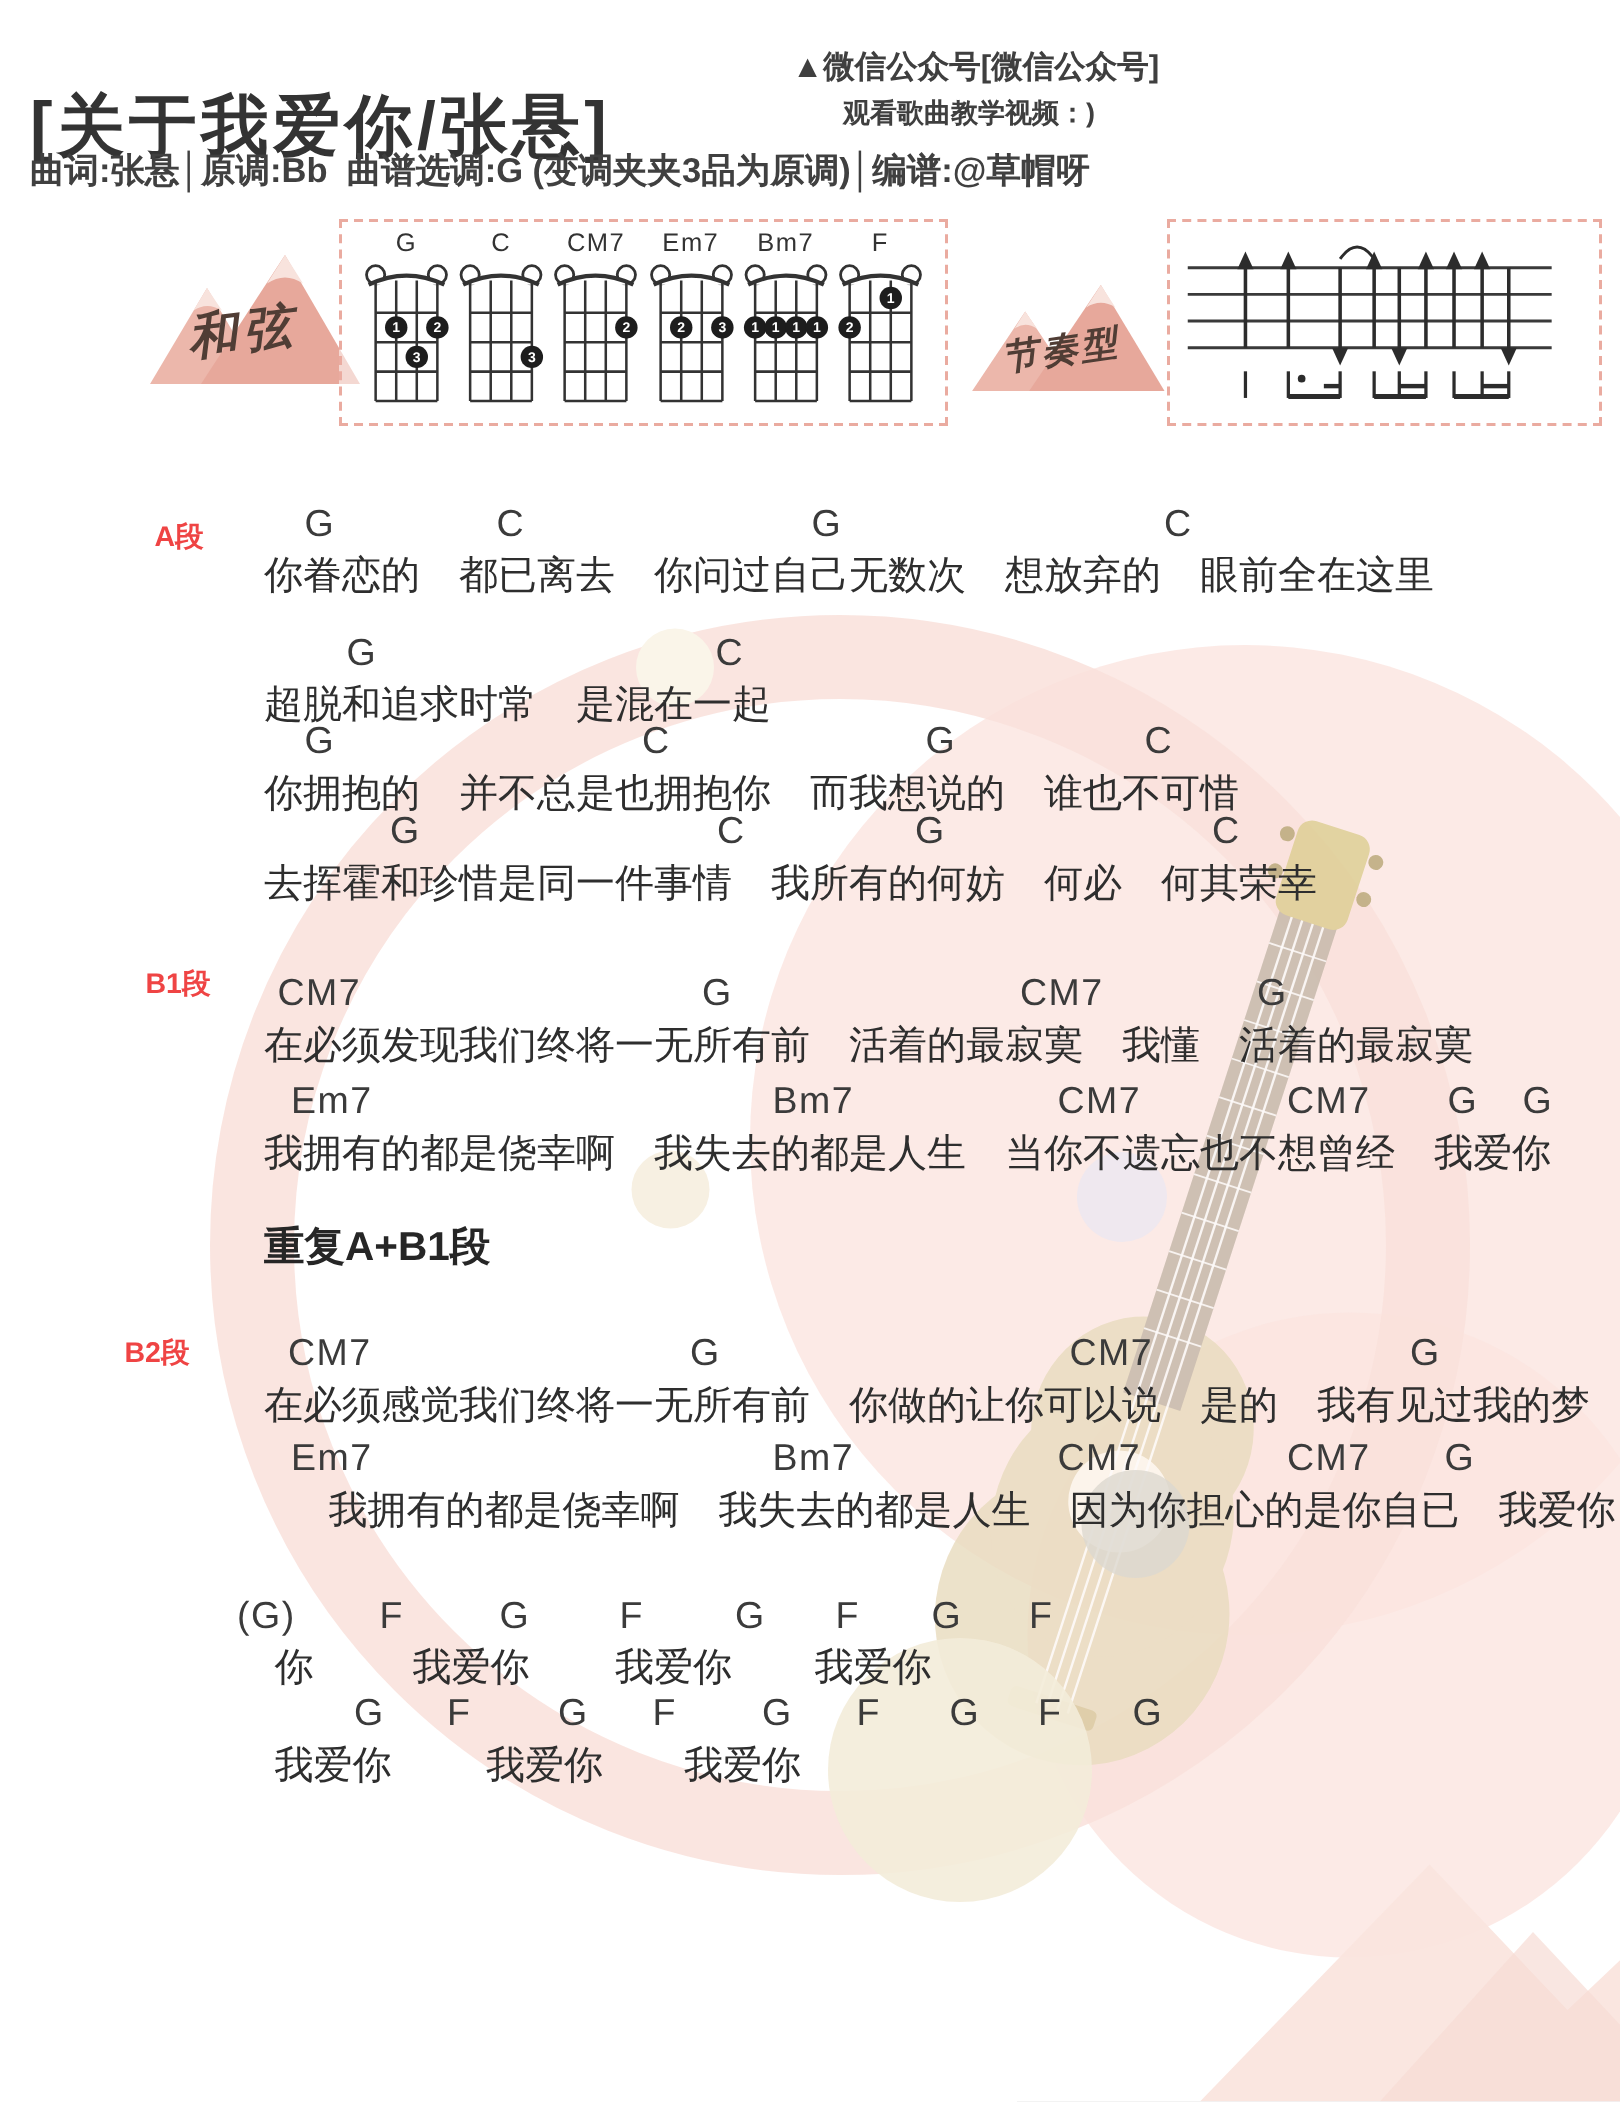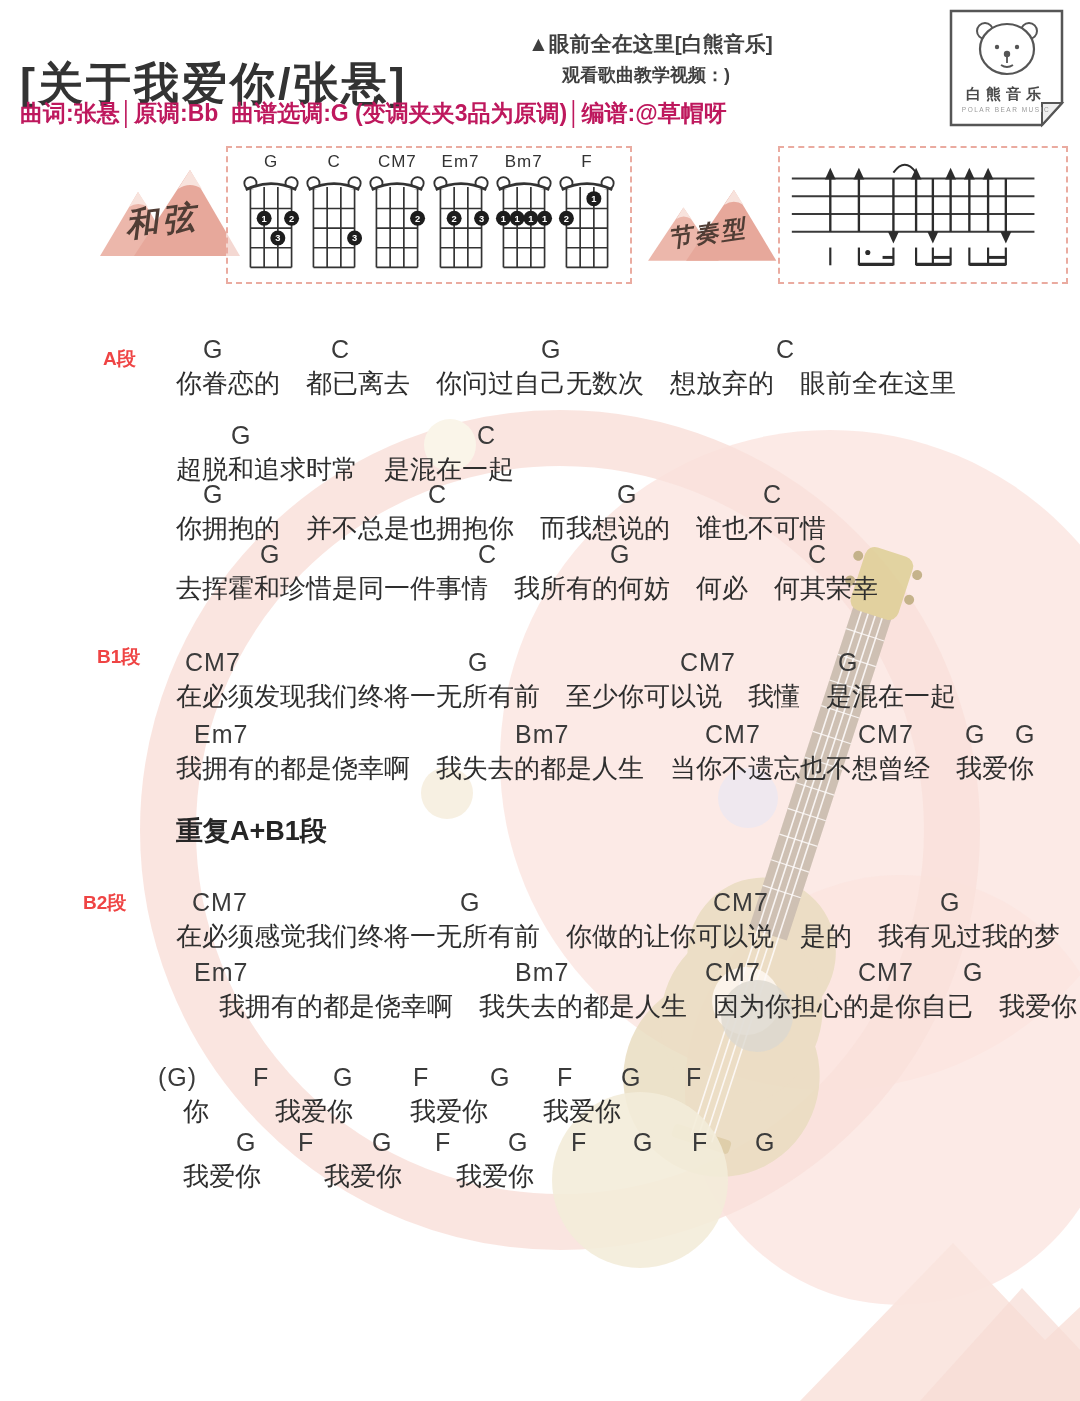--- a/index.html
+++ b/index.html
@@ -13,21 +13,21 @@
 
   
   .title{
     position:absolute;left:20px;top:22px;z-index:2;
     font-size:45px;font-weight:900;letter-spacing:3px;color:#333;
     white-space:pre;
     margin-top:32px;
   }
   .wechat1{position:absolute;left:528px;top:30px;z-index:2;font-size:21px;font-weight:600;color:#3f3f3f;white-space:pre;}
   .wechat2{position:absolute;left:562px;top:63px;z-index:2;font-size:18px;font-weight:600;color:#3f3f3f;white-space:pre;}
-  .credits{position:absolute;left:20px;top:98px;z-index:2;font-size:23px;font-weight:600;color:#be185d;white-space:pre;}
+  .credits{position:absolute;left:20px;top:98px;z-index:2;font-size:23px;font-weight:600;color:#404040;white-space:pre;}
 
   
   .logo{position:absolute;left:946px;top:6px;width:122px;height:124px;z-index:2;}
 
   
   .panel-label{position:absolute;z-index:2;}
   .dashed-box{
     position:absolute;z-index:2;box-sizing:border-box;
     border:2px dashed #eaaba0;background:rgba(255,255,255,.55);
   }
@@ -90,41 +90,24 @@
         <circle cx="31" cy="-452" r="5" fill="#b9a878"></circle>
     </g>
     <circle cx="640" cy="1180" r="88" fill="#f3ecd9" opacity="0.9"></circle>
     <circle cx="757" cy="1016" r="36" fill="#dcd8cf" opacity="0.8"></circle>
 
     <path d="M800,1401 L953,1243 L1045,1340 L1082,1305 L1082,1401 Z" fill="#fae5de" opacity="0.95"></path>
     <path d="M920,1401 L1022,1288 L1082,1352 L1082,1401 Z" fill="#f7dcd4" opacity="0.7"></path>
   </svg>
 
   <div class="title">[关于我爱你/张悬]</div>
-  <div class="wechat1">▲眼前全在这里[白熊音乐]</div>
+  <div class="wechat1">▲微信公众号[微信公众号]</div>
   <div class="wechat2">观看歌曲教学视频：)</div>
   <div class="credits">曲词:张悬│原调:Bb  曲谱选调:G (变调夹夹3品为原调)│编谱:@草帽呀</div>
 
-  <div class="logo">
-    <svg width="122" height="124" viewBox="0 0 122 124">
-      <path d="M5,5 H116 V97 L96,119 H5 Z" fill="#ffffff" stroke="#565656" stroke-width="2.5"></path>
-      <path d="M116,97 L96,97 L96,119 Z" fill="#efefef" stroke="#565656" stroke-width="2"></path>
-      <g stroke="#555" fill="#ffffff">
-        <circle cx="39" cy="25" r="8" stroke-width="2"></circle>
-        <circle cx="83" cy="25" r="8" stroke-width="2"></circle>
-        <ellipse cx="61" cy="43" rx="27" ry="25" stroke-width="2.2"></ellipse>
-        <circle cx="51" cy="41" r="2.2" fill="#555" stroke="none"></circle>
-        <circle cx="71" cy="41" r="2.2" fill="#555" stroke="none"></circle>
-        <circle cx="61" cy="48" r="3.2" fill="#555" stroke="none"></circle>
-        <path d="M61,51 L61,57 M55,59 Q61,63 67,59" fill="none" stroke-width="1.8"></path>
-      </g>
-      <text x="60" y="93" text-anchor="middle" font-size="15" font-weight="bold" letter-spacing="5" fill="#4a4a4a">白熊音乐</text>
-      <text x="60" y="106" text-anchor="middle" font-size="6.5" letter-spacing="1.5" fill="#9a9a9a">POLAR BEAR MUSIC</text>
-    </svg>
-  </div>
 
   <div class="panel-label" style="left:90px;top:158px;">
     <svg width="150" height="104" viewBox="0 0 150 104">
       <path d="M10,98 L48,34 L86,98 Z" fill="#ecb7ab"></path>
       <path d="M39,49 L48,34 L58,49 Q48,43 39,49 Z" fill="#f8e3dd"></path>
       <path d="M44,98 L100,12 L150,98 Z" fill="#e7a89b"></path>
       <path d="M88,31 L100,12 L112,31 Q100,23 88,31 Z" fill="#f8e3dd"></path>
       <text x="72" y="74" text-anchor="middle" font-size="33" font-weight="bold" font-style="italic" letter-spacing="4" fill="#503d35" transform="rotate(-7 72 64)">和弦</text>
     </svg>
   </div>
@@ -308,21 +291,21 @@
       <span class="song-line chord-symbol" style="left: 260px; top: 542px;">G</span>
       <span class="song-line chord-symbol" style="left: 478px; top: 542px;">C</span>
       <span class="song-line chord-symbol" style="left: 610px; top: 542px;">G</span>
       <span class="song-line chord-symbol" style="left: 808px; top: 542px;">C</span>
       <span class="song-line lyric-text" style="left: 176px; top: 575px;">去挥霍和珍惜是同一件事情　我所有的何妨　何必　何其荣幸</span>
       <span class="song-line section-label" style="left: 97px; top: 647px;">B1段</span>
       <span class="song-line chord-symbol" style="left: 185px; top: 650px;">CM7</span>
       <span class="song-line chord-symbol" style="left: 468px; top: 650px;">G</span>
       <span class="song-line chord-symbol" style="left: 680px; top: 650px;">CM7</span>
       <span class="song-line chord-symbol" style="left: 838px; top: 650px;">G</span>
-      <span class="song-line lyric-text" style="left: 176px; top: 683px;">在必须发现我们终将一无所有前　至少你可以说　我懂　是混在一起</span>
+      <span class="song-line lyric-text" style="left: 176px; top: 683px;">在必须发现我们终将一无所有前　活着的最寂寞　我懂　活着的最寂寞</span>
       <span class="song-line chord-symbol" style="left: 194px; top: 722px;">Em7</span>
       <span class="song-line chord-symbol" style="left: 515px; top: 722px;">Bm7</span>
       <span class="song-line chord-symbol" style="left: 705px; top: 722px;">CM7</span>
       <span class="song-line chord-symbol" style="left: 858px; top: 722px;">CM7</span>
       <span class="song-line chord-symbol" style="left: 965px; top: 722px;">G</span>
       <span class="song-line chord-symbol" style="left: 1015px; top: 722px;">G</span>
       <span class="song-line lyric-text" style="left: 176px; top: 755px;">我拥有的都是侥幸啊　我失去的都是人生　当你不遗忘也不想曾经　我爱你</span>
       <span class="song-line repeat-note" style="left: 176px; top: 818px;">重复A+B1段</span>
       <span class="song-line section-label" style="left: 83px; top: 893px;">B2段</span>
       <span class="song-line chord-symbol" style="left: 192px; top: 890px;">CM7</span>

